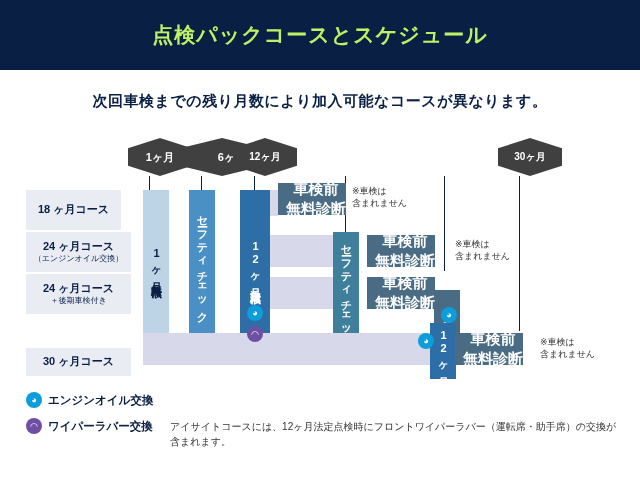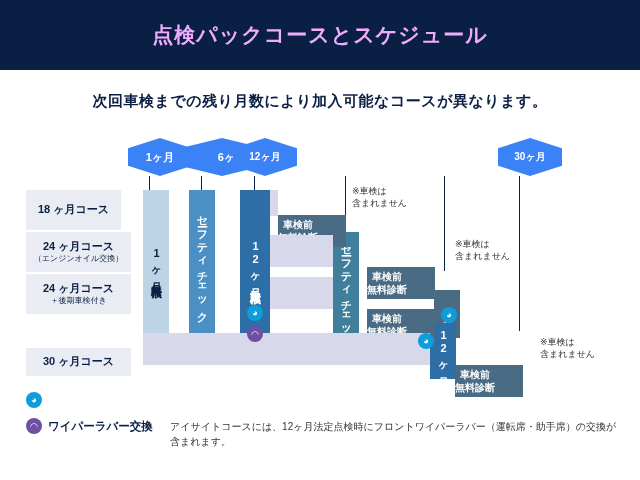--- a/index.html
+++ b/index.html
@@ -11,36 +11,36 @@
   }
   .page{position:relative;width:640px;height:480px;}
 
   
   .header{
     position:absolute;left:0;top:0;width:640px;height:70px;
     background:#0a1f44;
     display:flex;align-items:center;justify-content:center;
   }
   .header-title{
-    color:#f0abfc;font-size:21px;font-weight:bold;letter-spacing:1px;
+    color:#bef264;font-size:21px;font-weight:bold;letter-spacing:1px;
   }
 
   
   .subtitle{
     position:absolute;left:0;top:92px;width:640px;text-align:center;
     color:#0a1f44;font-size:15px;font-weight:bold;letter-spacing:0.5px;
   }
 
   
   .chart{position:absolute;left:0;top:130px;width:640px;height:250px;}
 
   
   .marker{
     position:absolute;width:64px;height:38px;
-    background:#3b82f6;
+    background:#404040;
     clip-path:polygon(50% 0%,100% 27%,100% 73%,50% 100%,0% 73%,0% 27%);
     display:flex;align-items:center;justify-content:center;
     color:#fff;font-size:11px;font-weight:bold;
   }
   .marker.small{font-size:10px;}
   .tick{
     position:absolute;width:1px;background:#0a1f44;
   }
 
   
@@ -58,25 +58,24 @@
   .vbar{
     position:absolute;
     display:flex;align-items:center;justify-content:center;
     color:#ffffff;font-size:11px;font-weight:bold;
     writing-mode:vertical-rl;
     text-orientation:upright;
     letter-spacing:1px;
   }
   .hbar{
     position:absolute;
-    display:flex;align-items:center;justify-content:flex-start;
+    display:flex;align-items:center;justify-content:flex-end;
     text-align:center;
-    color:#ffffff;font-size:10px;font-weight:bold;
+    color:#ffffff;font-size:15px;font-weight:bold;
     line-height:1.35;
-    margin-top:32px;
   }
   .note{
     position:absolute;color:#333;font-size:9px;line-height:1.35;
   }
 
   
   .dot{
     position:absolute;width:16px;height:16px;border-radius:50%;
     background:#0d9ddb;display:flex;align-items:center;justify-content:center;
     color:#fff;font-size:9px;
@@ -202,20 +201,21 @@
     <div class="dot" style="left:247px;top:175px;">◕</div>
     <div class="dot purple" style="left:247px;top:196px;">◠</div>
     <div class="dot" style="left:441px;top:177px;">◕</div>
     <div class="dot" style="left:418px;top:203px;">◕</div>
 
   </div>
 
   <div class="legend">
     <div class="legend-row" style="height:22px;">
       <div class="legend-badge">◕</div>
+      <div class="legend-title">エンジンオイル交換</div>
     </div>
     <div class="legend-row" style="height:40px;">
       <div class="legend-badge purple">◠</div>
       <div class="legend-title">ワイパーラバー交換</div>
       <div class="legend-desc">アイサイトコースには、12ヶ月法定点検時にフロントワイパーラバー（運転席・助手席）の交換が含まれます。</div>
     </div>
   </div>
 
 </div>
 

